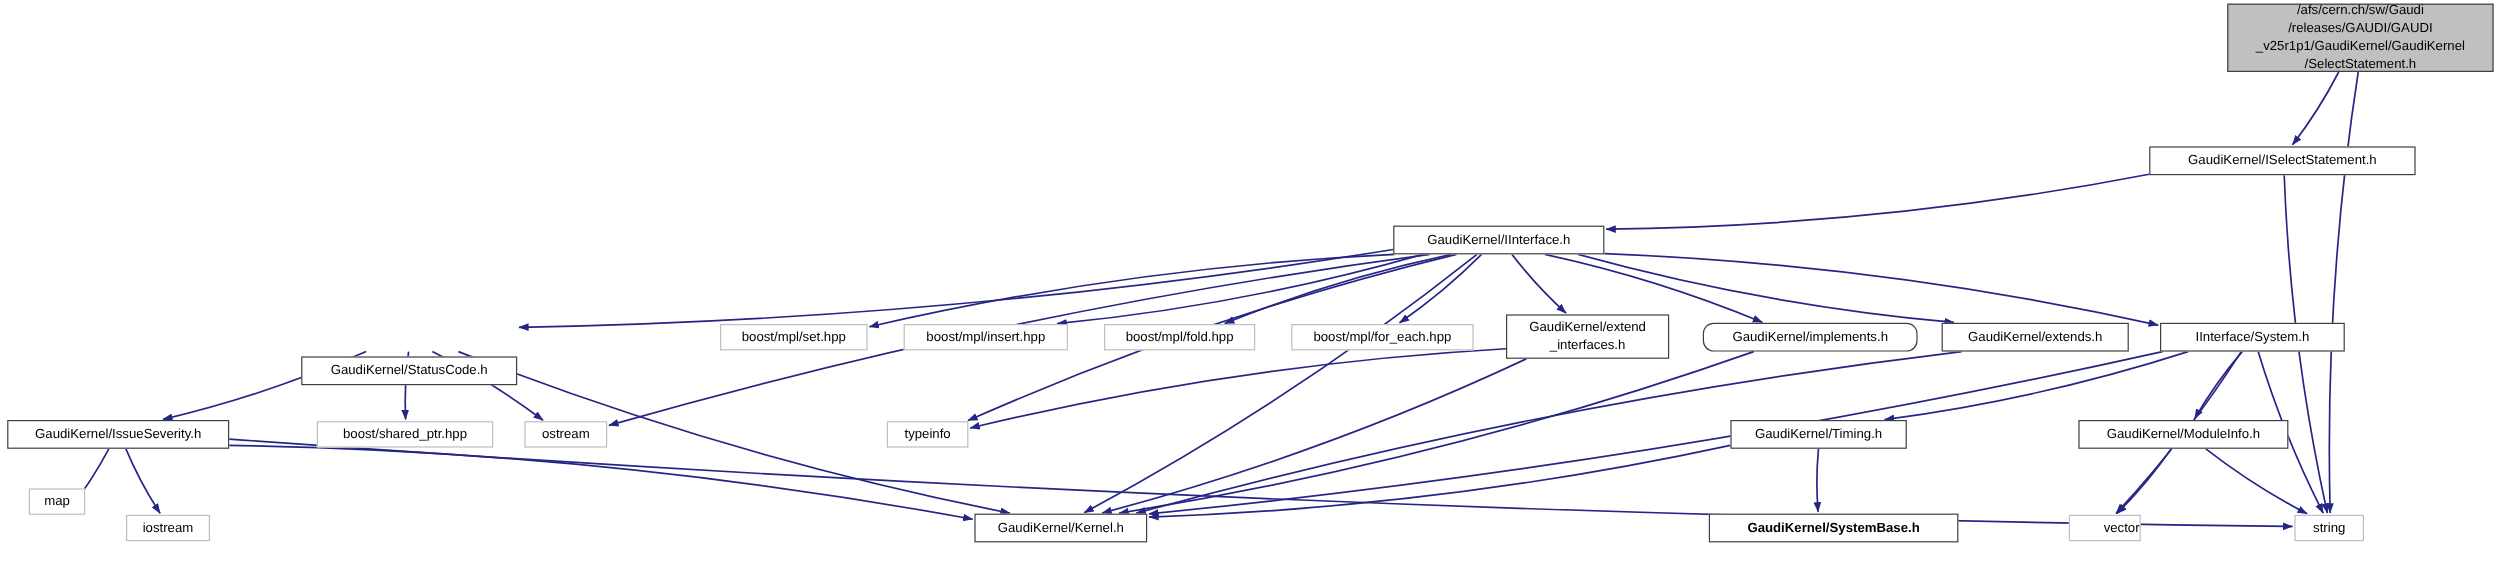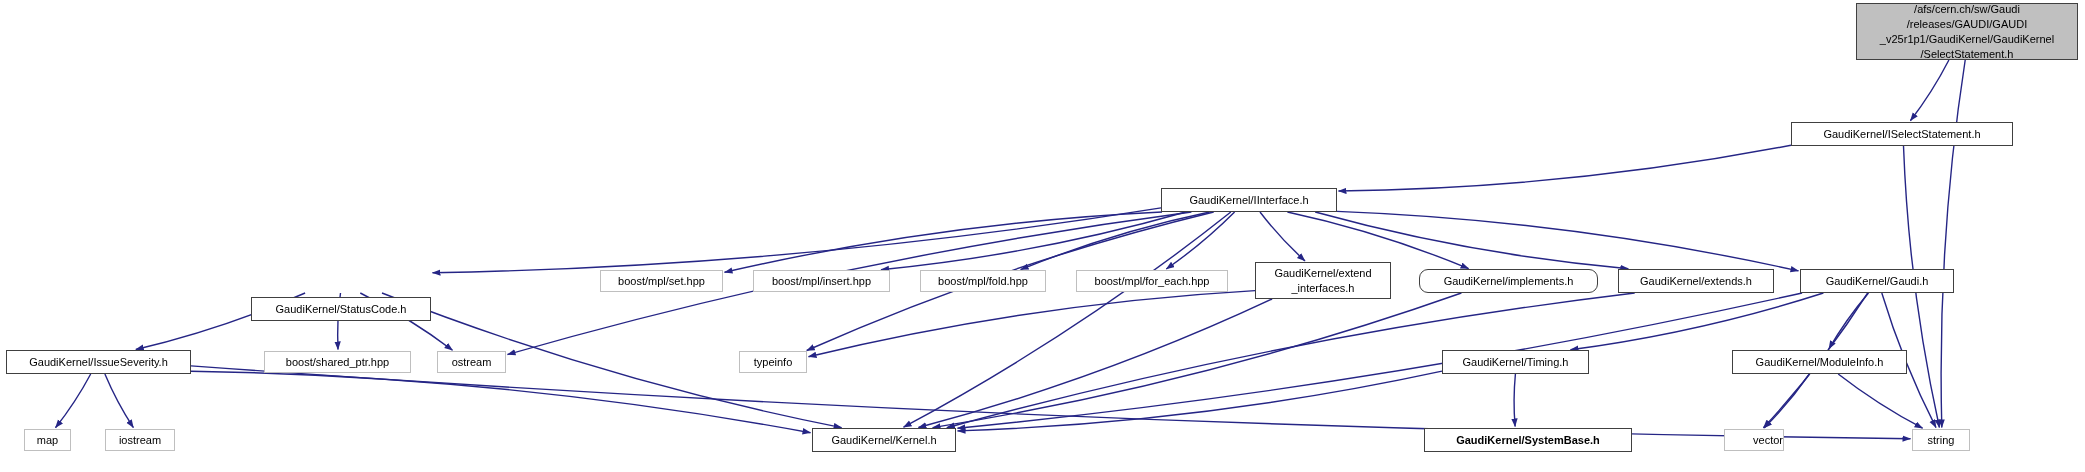--- a/index.html
+++ b/index.html
@@ -90,27 +90,27 @@
       <div class="node strong" style="left: 1161px; top: 188px; width: 176px; height: 24px;"><span>GaudiKernel/IInterface.h</span></div>
       <div class="node strong" style="left: 251px; top: 269px; width: 180px; height: 24px; margin-top: 28px;"><span>GaudiKernel/StatusCode.h</span></div>
       <div class="node" style="left: 600px; top: 270px; width: 123px; height: 22px;"><span>boost/mpl/set.hpp</span></div>
       <div class="node" style="left: 753px; top: 270px; width: 137px; height: 22px;"><span>boost/mpl/insert.hpp</span></div>
       <div class="node" style="left: 920px; top: 270px; width: 126px; height: 22px;"><span>boost/mpl/fold.hpp</span></div>
       <div class="node" style="left: 1076px; top: 270px; width: 152px; height: 22px;"><span>boost/mpl/for_each.hpp</span></div>
       <div class="node strong" style="left: 1255px; top: 262px; width: 136px; height: 37px;"><span>GaudiKernel/extend
 _interfaces.h</span></div>
       <div class="node strong" style="left: 1419px; top: 269px; width: 179px; height: 24px; border-radius: 9px;"><span>GaudiKernel/implements.h</span></div>
       <div class="node strong" style="left: 1618px; top: 269px; width: 156px; height: 24px;"><span>GaudiKernel/extends.h</span></div>
-      <div class="node strong" style="left: 1800px; top: 269px; width: 154px; height: 24px;"><span>GaudiKernel/Gaudi.h</span></div>
+      <div class="node strong" style="left: 1800px; top: 269px; width: 154px; height: 24px;"><span>IInterface/System.h</span></div>
       <div class="node strong" style="left: 6px; top: 350px; width: 185px; height: 24px;"><span>GaudiKernel/IssueSeverity.h</span></div>
       <div class="node" style="left: 264px; top: 351px; width: 147px; height: 22px;"><span>boost/shared_ptr.hpp</span></div>
       <div class="node" style="left: 437px; top: 351px; width: 69px; height: 22px;"><span>ostream</span></div>
       <div class="node" style="left: 739px; top: 351px; width: 68px; height: 22px;"><span>typeinfo</span></div>
       <div class="node strong" style="left: 1442px; top: 350px; width: 147px; height: 24px;"><span>GaudiKernel/Timing.h</span></div>
       <div class="node strong" style="left: 1732px; top: 350px; width: 175px; height: 24px;"><span>GaudiKernel/ModuleInfo.h</span></div>
       <div class="node strong" style="left: 812px; top: 428px; width: 144px; height: 24px;"><span>GaudiKernel/Kernel.h</span></div>
       <div class="node strong" style="left: 1424px; top: 428px; width: 208px; height: 24px; font-weight: bold;"><span>GaudiKernel/SystemBase.h</span></div>
       <div class="node" style="left: 1724px; top: 429px; width: 60px; height: 22px; justify-content: flex-end;"><span>vector</span></div>
       <div class="node" style="left: 1912px; top: 429px; width: 58px; height: 22px;"><span>string</span></div>
-      <div class="node" style="left: 24px; top: 429px; width: 47px; height: 22px;"><span>map</span></div>
+      <div class="node" style="left: 24px; top: 407px; width: 47px; height: 22px;"><span>map</span></div>
       <div class="node" style="left: 105px; top: 429px; width: 70px; height: 22px;"><span>iostream</span></div>
     </div>
 </div>
 
 </body></html>

